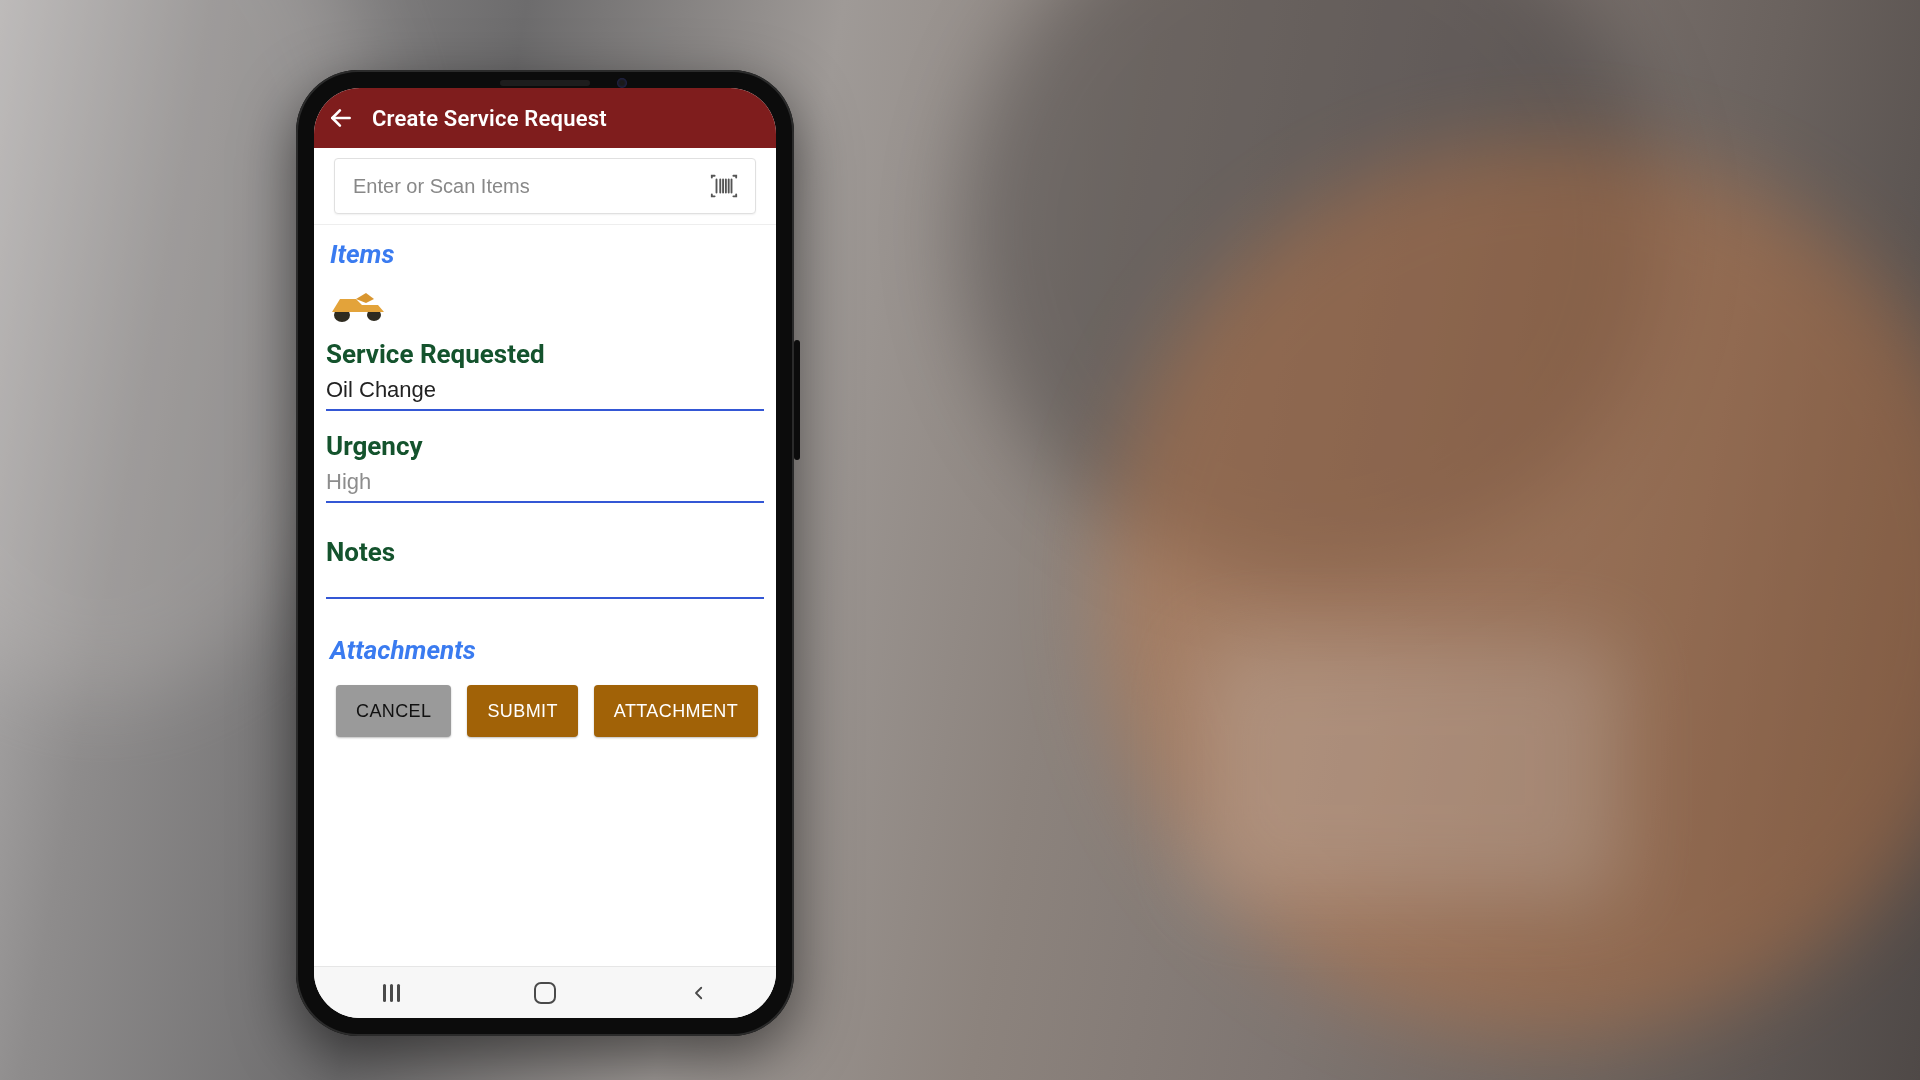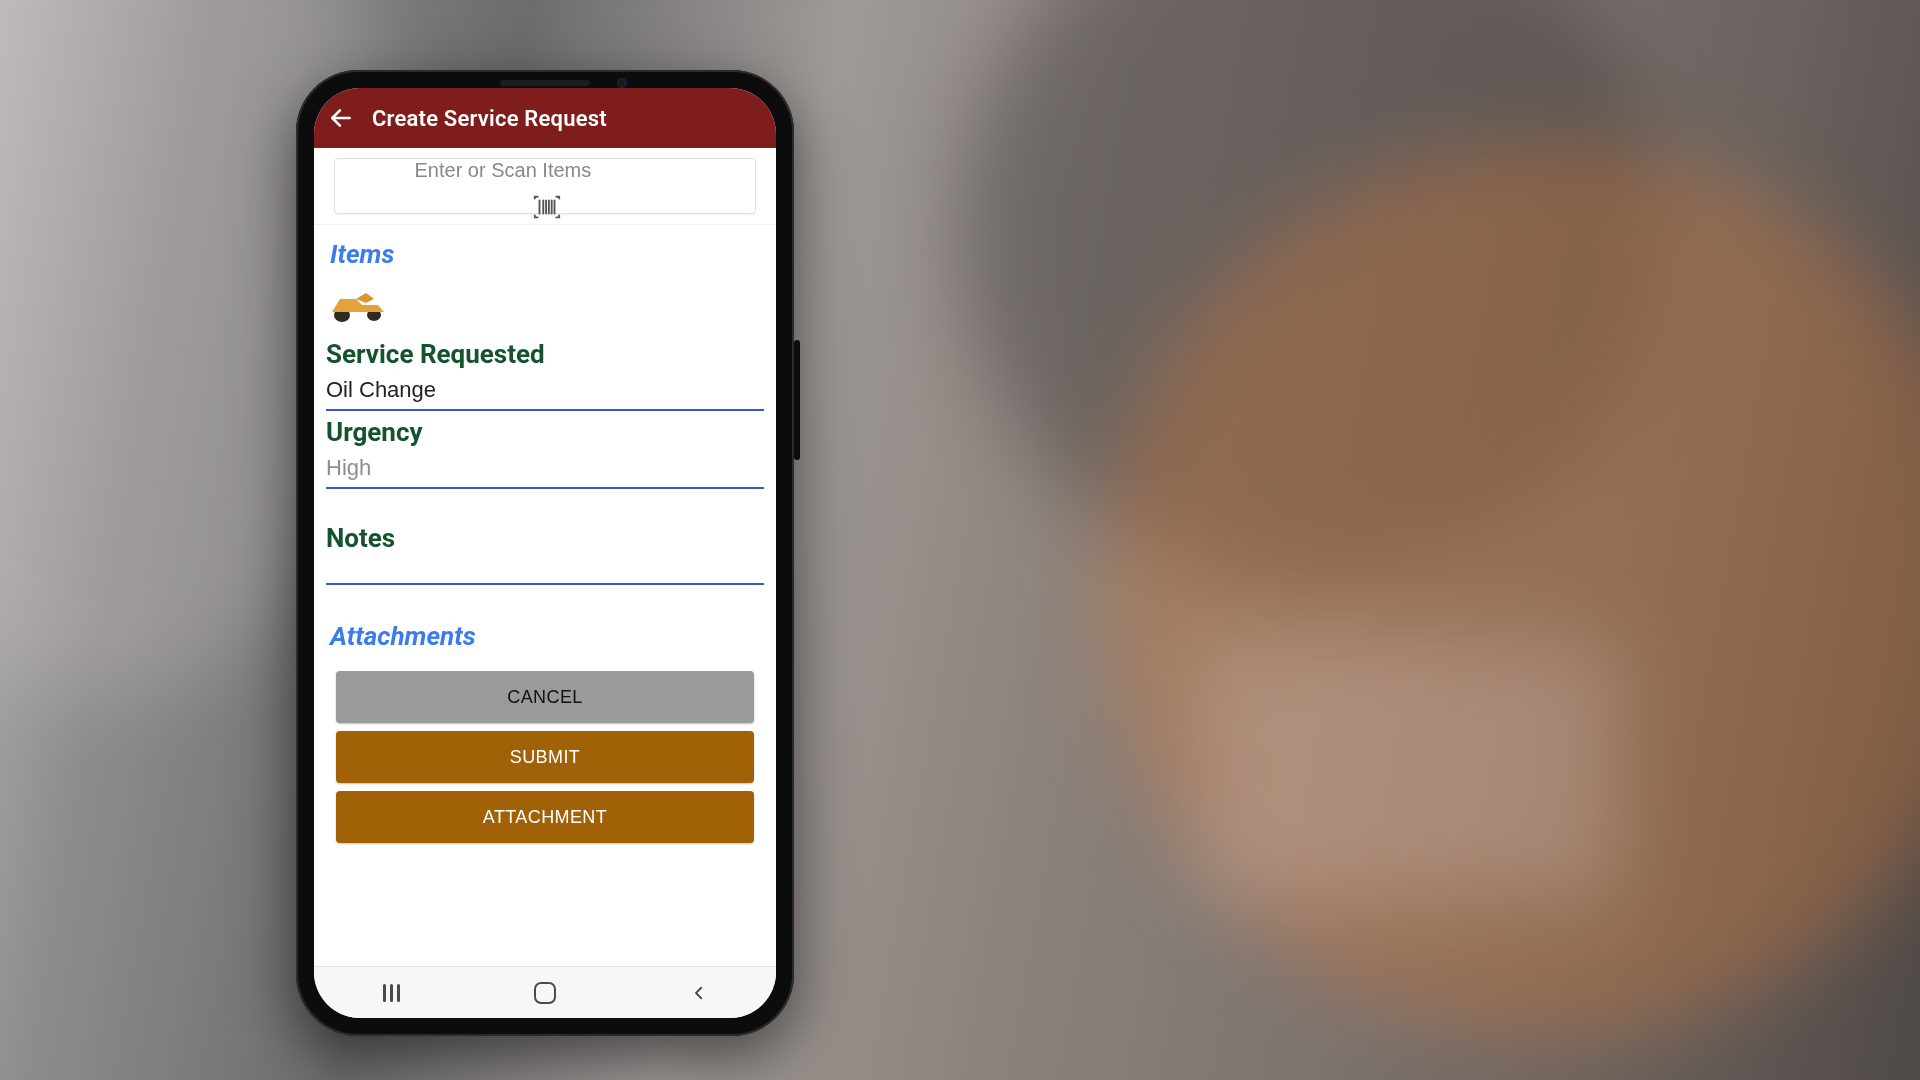--- a/index.html
+++ b/index.html
@@ -59,21 +59,20 @@
   }
   .search-box {
     height: 56px;
     background:#fff;
     border:1px solid #e0e0e0;
     border-radius:4px;
     box-shadow:0 1px 2px rgba(0,0,0,.06);
     display:flex; align-items:center;
     padding:0 14px 0 18px;
     gap:12px;
-    flex-direction:column;
   }
   .search-box input {
     flex:1; border:none; outline:none;
     font-size:20px; color:#333;
     background:transparent;
   }
   .search-box input::placeholder { color:#888; }
   .barcode-btn { width:34px; height:34px; display:flex; align-items:center; justify-content:center; cursor:pointer; color:#666; }
 
   .content { padding: 6px 0 0 0; }
@@ -98,25 +97,25 @@
     border:none;
     border-bottom:2px solid #3457d5;
     outline:none;
     font-size:22px;
     padding:4px 0 6px 0;
     color:#222;
     background:transparent;
   }
   .field-input.muted { color:#8d8d8d; }
   .field-input.empty { height:28px; }
-  .field + .field { }
+  .field + .field { margin-top:14px; }
 
   .attachments-title { margin-top:28px; }
 
-  .button-row { display:flex; gap:8px; padding: 14px 22px 16px 22px; flex-direction: column; }
+  .button-row { display:flex; gap:16px; padding: 14px 22px 16px 22px; }
   .btn {
     height:52px; padding:0 20px;
     border:none; border-radius:4px;
     font-size:18px; font-weight:500; letter-spacing:.4px;
     cursor:pointer;
     box-shadow:0 1px 2px rgba(0,0,0,.25);
   }
   .btn-cancel { background:#9a9a9a; color:#111; }
   .btn-primary { background:#a16207; color:#fff; }
 

